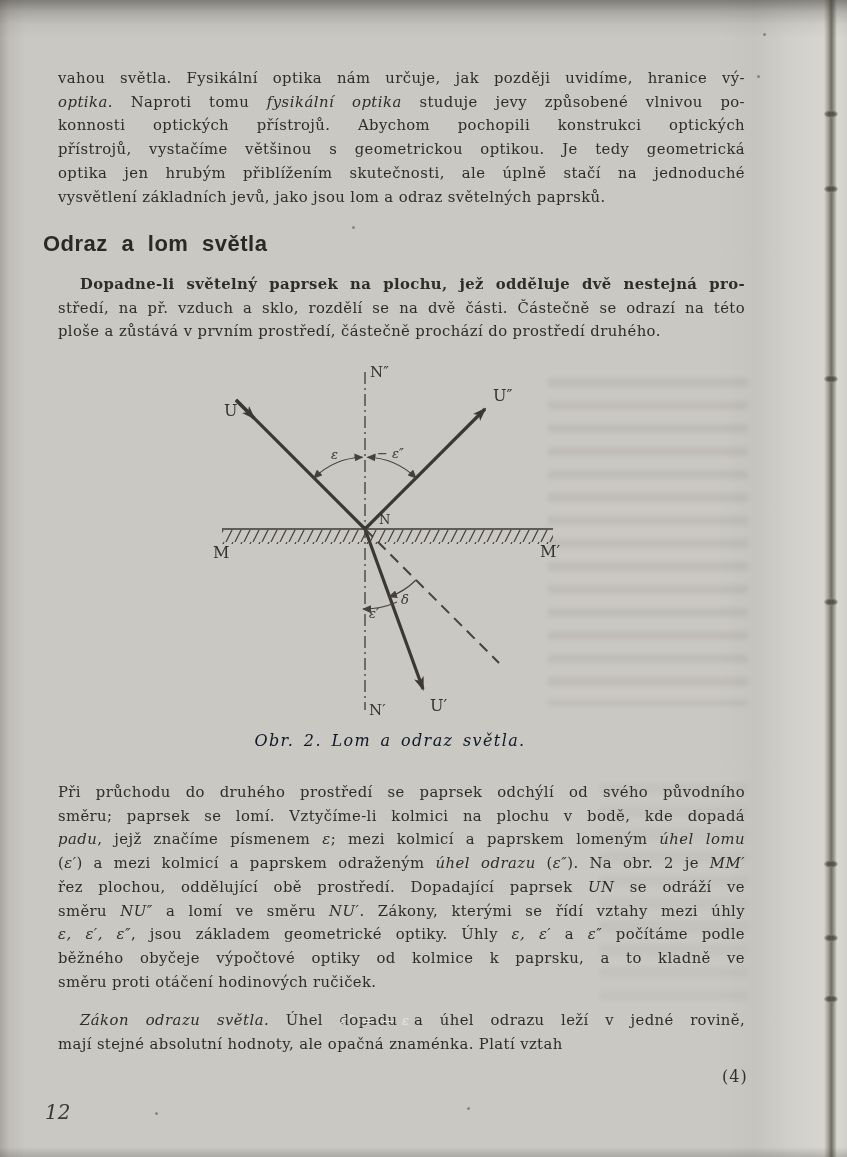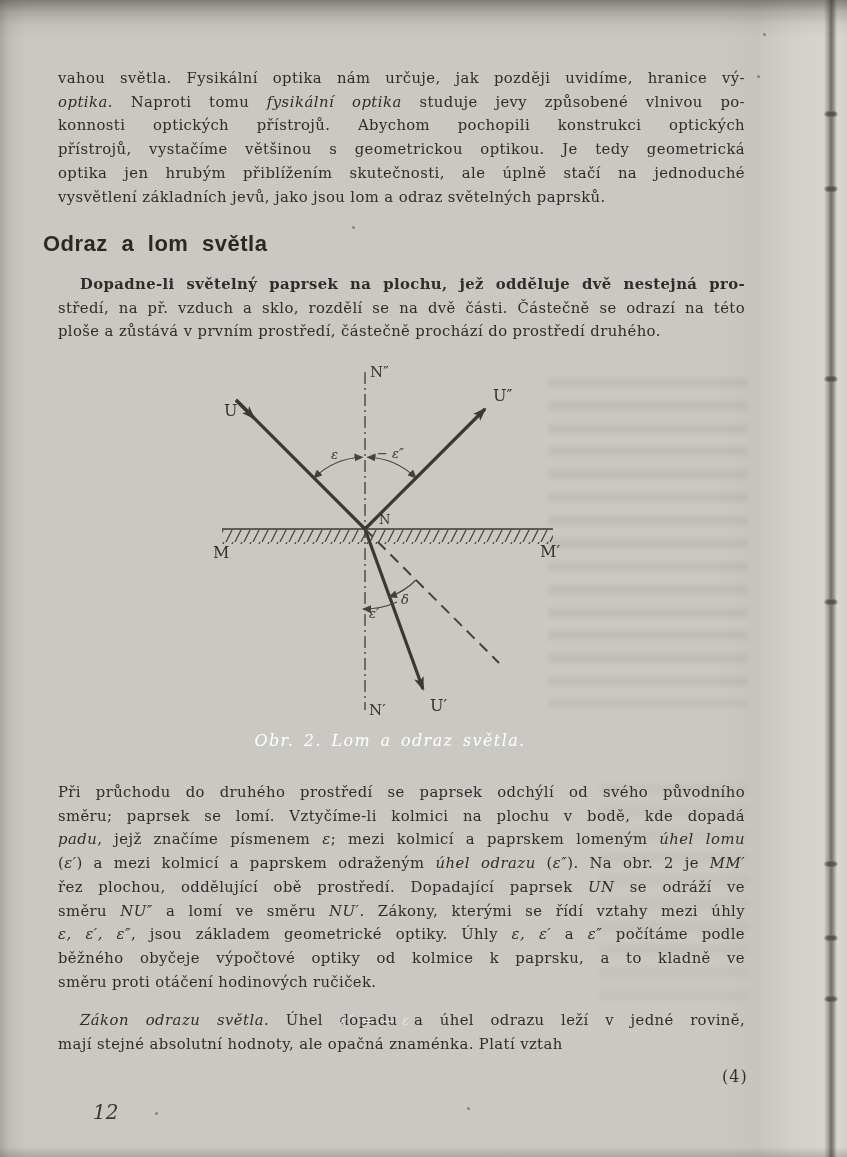--- a/index.html
+++ b/index.html
@@ -29,25 +29,25 @@
   .para{position:absolute;left:58px;width:687px;color:#2f2d29;
     font-size:14.8px;line-height:23.7px;letter-spacing:.4px;}
   .tl{white-space:nowrap;text-align:justify;text-align-last:justify;}
   .tl.last{text-align-last:left;}
   .tl i{letter-spacing:.5px;}
   .heading{position:absolute;left:43px;top:231px;width:688px;text-align:left;
     font-family:"Liberation Sans", sans-serif;font-weight:700;font-size:22px;
     letter-spacing:.5px;word-spacing:7px;color:#2b2924;}
   .fig{position:absolute;left:180px;top:360px;width:420px;height:372px;}
   .fig-caption{position:absolute;left:180px;top:731px;width:420px;text-align:center;
-    font-style:italic;font-size:16px;letter-spacing:1.4px;word-spacing:3px;color:#ffffff;}
+    font-style:italic;font-size:16px;letter-spacing:1.4px;word-spacing:3px;color:#0f172a;}
   .equation{position:absolute;left:340px;top:1013px;font-style:italic;font-size:13px;
     letter-spacing:2px;color:#e5e5e5;}
   .eq-tag{position:absolute;left:722px;top:1067px;font-size:16px;color:#33312c;letter-spacing:1px;}
-  .page-number{position:absolute;left:45px;top:1100px;font-style:italic;font-size:20px;color:#3a3832;margin-left:48px;}
+  .page-number{position:absolute;left:45px;top:1100px;font-style:italic;font-size:20px;color:#3a3832;}
   .knot{position:absolute;left:824px;width:14px;height:8px;border-radius:50%;
     background:radial-gradient(ellipse at center, #57544d 0 32%, rgba(130,127,118,.75) 58%, rgba(130,127,118,0) 78%);}
   .speck{position:absolute;width:3px;height:3px;border-radius:50%;background:#6b6860;opacity:.7;}
   svg text{fill:#35332e;font-family:"DejaVu Serif", serif;}
   svg .it{font-style:italic;}
 </style>
 </head>
 <body>
 
 <div class="paper"></div>

